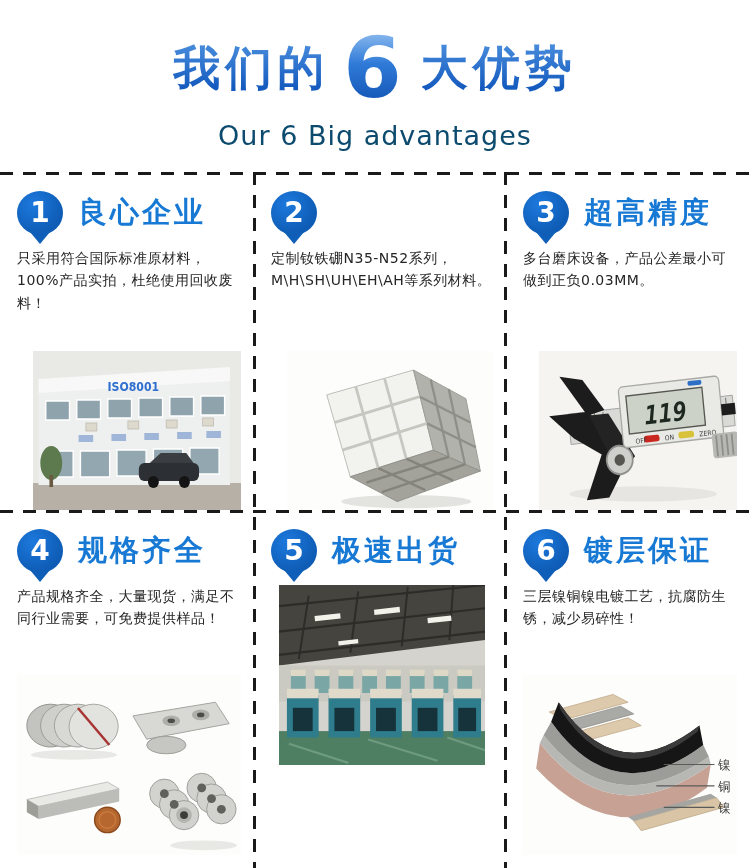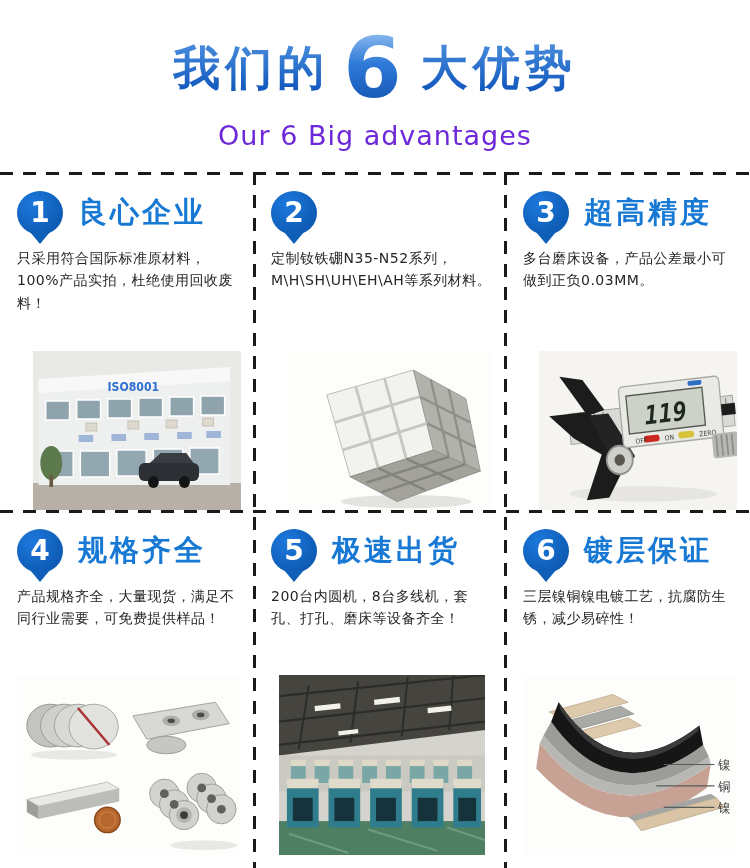--- a/index.html
+++ b/index.html
@@ -9,21 +9,21 @@
   
   .header { position:absolute; top:0; left:0; width:750px; text-align:center; }
   .main-title { margin-top:26px; font-weight:bold; color:#1a66cc; letter-spacing:5px;
                 display:flex; justify-content:center; align-items:center; gap:8px; }
   .title-part { font-size:47px; background:linear-gradient(180deg,#4f93e0 0%,#155bbf 80%);
                 -webkit-background-clip:text; background-clip:text; -webkit-text-fill-color:transparent; }
   .big-six { font-size:84px; line-height:84px; font-weight:bold;
              background:linear-gradient(180deg,#9cc6f2 0%,#2f7ad8 45%,#0f4fae 100%);
              -webkit-background-clip:text; background-clip:text; -webkit-text-fill-color:transparent;
              padding:0 6px; }
-  .subtitle { margin-top:10px; font-size:27px; font-weight:500; color:#6d28d9; letter-spacing:1px; }
+  .subtitle { margin-top:10px; font-size:27px; font-weight:500; color:#0c4a6e; letter-spacing:1px; }
 
   
   .grid { position:absolute; top:172px; left:0; width:750px; height:696px;
           display:grid; grid-template-columns:254px 252px 244px; grid-template-rows:338px 358px; }
   .line { position:absolute; z-index:5; }
   .line-h { left:0; width:750px; height:3px;
             background:repeating-linear-gradient(90deg,#1a1a1a 0 13px,transparent 13px 23px); }
   .line-v { top:0; width:3px; height:696px;
             background:repeating-linear-gradient(180deg,#1a1a1a 0 13px,transparent 13px 23px); }
 
@@ -266,21 +266,20 @@
     </div>
   </div>
 
   <div class="cell row2">
     <div class="cell-head">
       <span class="badge">
         <span class="badge-num">5</span>
       </span>
       <span class="cell-title">极速出货</span>
     </div>
-    <div class="desc">200台内圆机，8台多线机，套孔、打孔、磨床等设备齐全！</div>
     <div class="photo photo-inset">
       <svg viewBox="0 0 208 170" preserveAspectRatio="none">
         <rect width="208" height="170" fill="#d4d3cd"></rect>
         <polygon points="0,0 208,0 208,52 0,76" fill="#45443f"></polygon>
         <g stroke="#2d2c28" stroke-width="2">
           <line x1="0" y1="20" x2="208" y2="0"></line>
             <line x1="0" y1="44" x2="208" y2="22"></line>
           <line x1="0" y1="66" x2="208" y2="44"></line>
           <line x1="30" y1="10" x2="20" y2="70"></line>
             <line x1="80" y1="6" x2="72" y2="64"></line>

